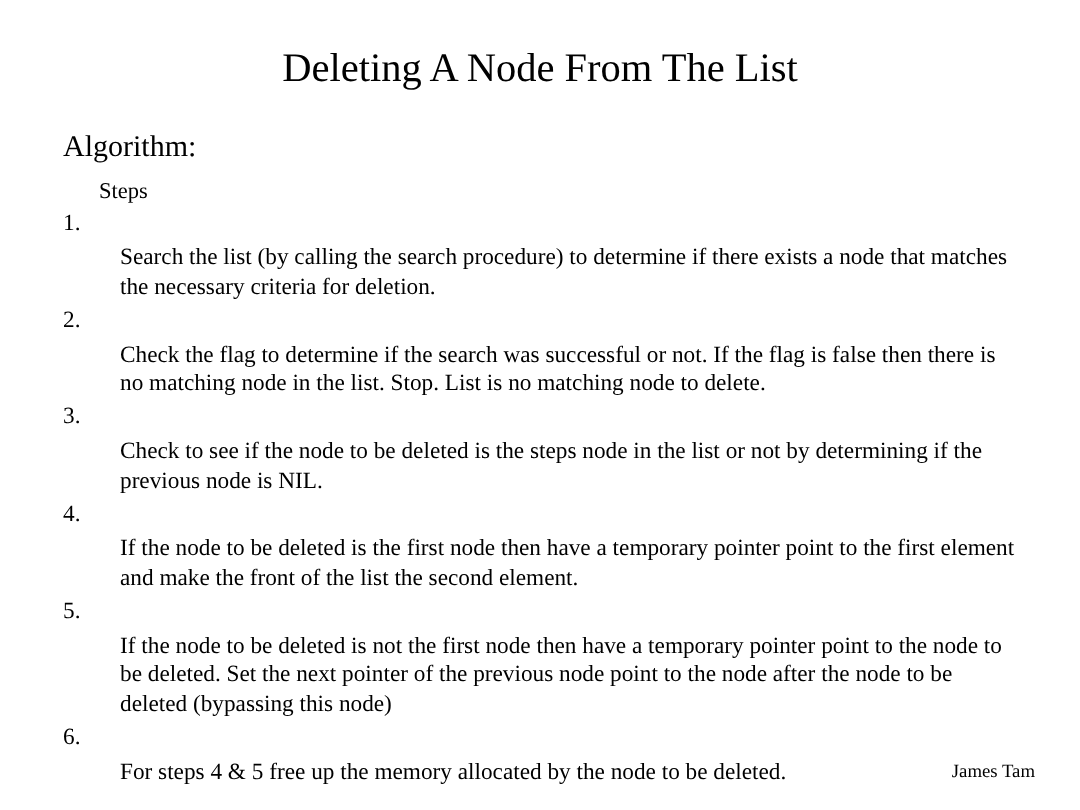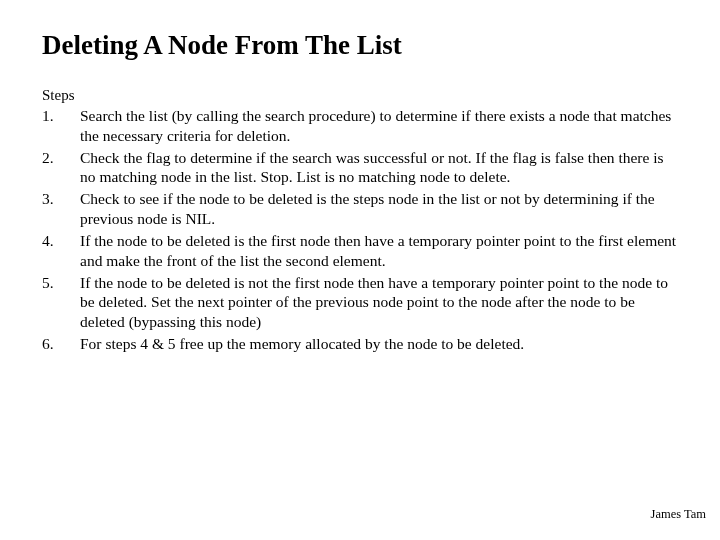--- a/index.html
+++ b/index.html
@@ -10,60 +10,64 @@
     font-family: "Times New Roman", Times, serif;
     color: #000000;
     position: relative;
     overflow: hidden;
   }
   .slide {
     padding: 24px 42px 0 42px;
   }
   .title {
     font-size: 27px;
-    font-weight: bold;
+    font-weight: normal;
+    text-align: center;
     margin-bottom: 26px;
     margin-top: 6px;
   }
   .section-label {
     font-size: 20px;
     margin-bottom: 10px;
   }
   .steps-label {
     font-size: 15px;
     margin-bottom: 2px;
+    margin-left: 24px;
   }
   .steps-list {
     list-style: none;
   }
   .step-item {
     display: flex;
     font-size: 15.5px;
     line-height: 1.28;
     margin-bottom: 2px;
   }
   .step-num {
     flex: 0 0 38px;
   }
   .step-text {
     flex: 1;
+    margin-top: 23px;
   }
   .footer-author {
     position: absolute;
     bottom: 18px;
-    right: 14px;
+    right: 30px;
     font-size: 12.5px;
   }
 </style>
 </head>
 <body>
 
 <div class="slide">
   <h1 class="title">Deleting A Node From The List</h1>
 
+  <div class="section-label">Algorithm:</div>
 
   <div class="steps-label">Steps</div>
 
   <ol class="steps-list">
     <li class="step-item">
       <span class="step-num">1.</span>
       <span class="step-text">Search the list (by calling the search procedure) to determine if there exists a node that matches the necessary criteria for deletion.</span>
     </li>
     <li class="step-item">
       <span class="step-num">2.</span>

